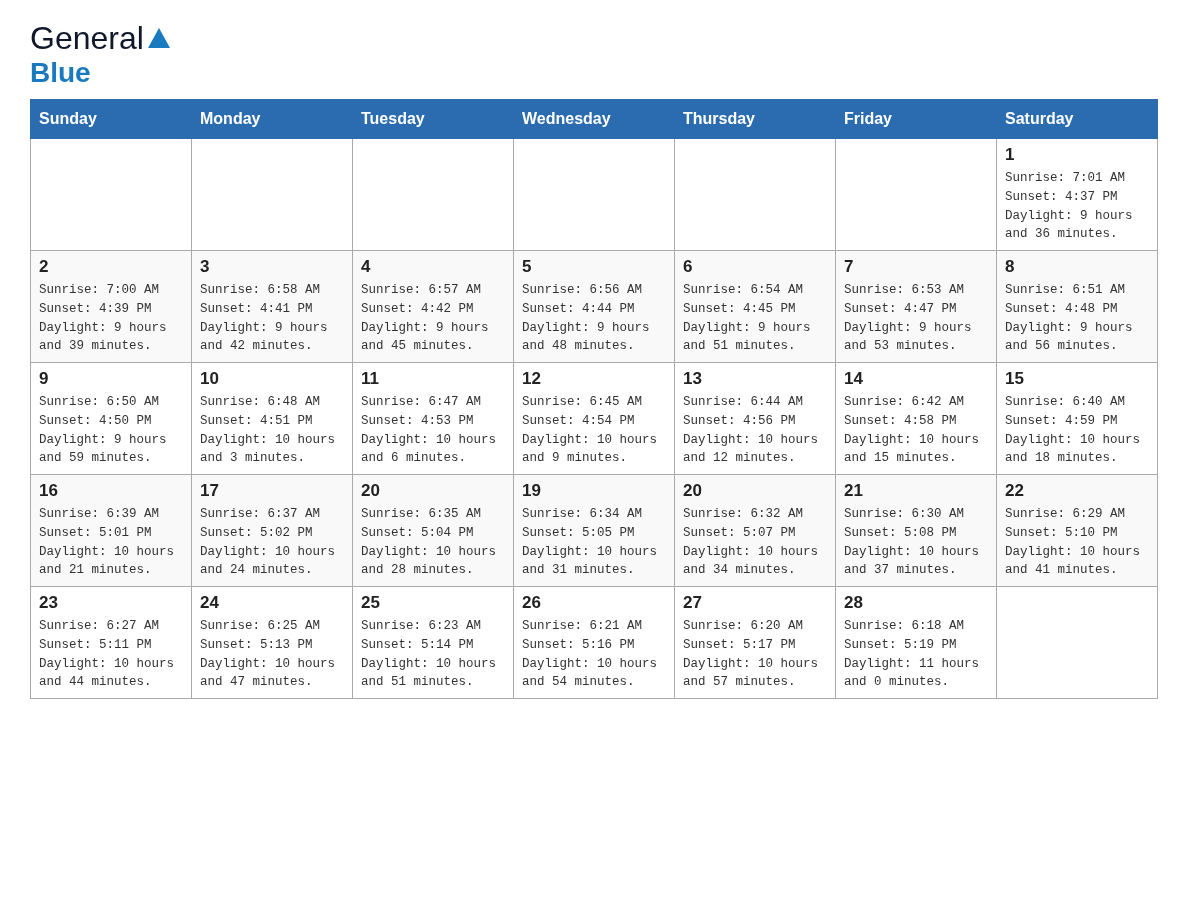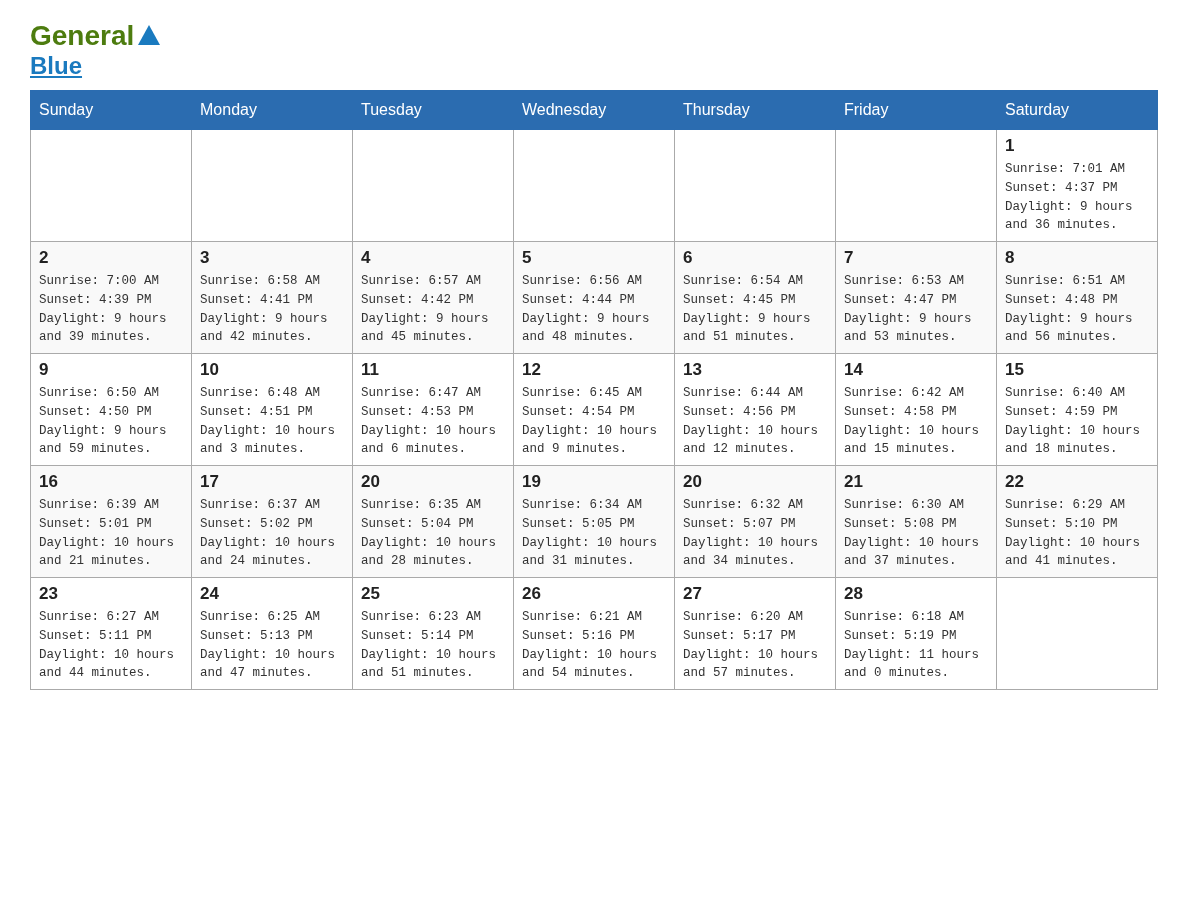--- a/index.html
+++ b/index.html
@@ -42,21 +42,21 @@
     .calendar {
       width: 100%;
       border-collapse: collapse;
       margin-top: 8px;
     }
     .calendar th {
       background-color: #2b6cb0;
       color: #fff;
       padding: 10px 8px;
       font-size: 16px;
-      font-weight: normal;
+      font-weight: bold;
       text-align: left;
       border: 1px solid #2b6cb0;
     }
     .calendar td {
       border: 1px solid #aaa;
       vertical-align: top;
       padding: 6px 8px;
       width: 14.28%;
       min-height: 110px;
       height: 110px;
@@ -82,29 +82,29 @@
     .calendar thead tr th {
       background-color: #2b6cb0;
     }
   </style>
 </head>
 <body>
 
 <div class="header-area">
   <div class="logo">
     <div class="logo-row">
-      <span style="font-size:28px;font-weight:bold;color:#4d7c0f;">General</span>
+      <span style="font-size:32px;font-weight:normal;color:#0f172a;">General</span>
       <span style="display:inline-block;margin-left:4px;margin-top:2px;">
         <svg width="22" height="20" viewBox="0 0 22 20">
           <polygon points="0,20 11,0 22,20" fill="#1a7abf"></polygon>
         </svg>
       </span>
     </div>
     <div>
-      <span style="font-size:24px;font-weight:bold;color:#1a7abf;text-decoration:underline;">Blue</span>
+      <span style="font-size:28px;font-weight:bold;color:#1a7abf;">Blue</span>
     </div>
   </div>
   <div class="title-area">
   </div>
 </div>
 
 <table class="calendar">
   <thead>
     <tr>
       <th>Sunday</th>

